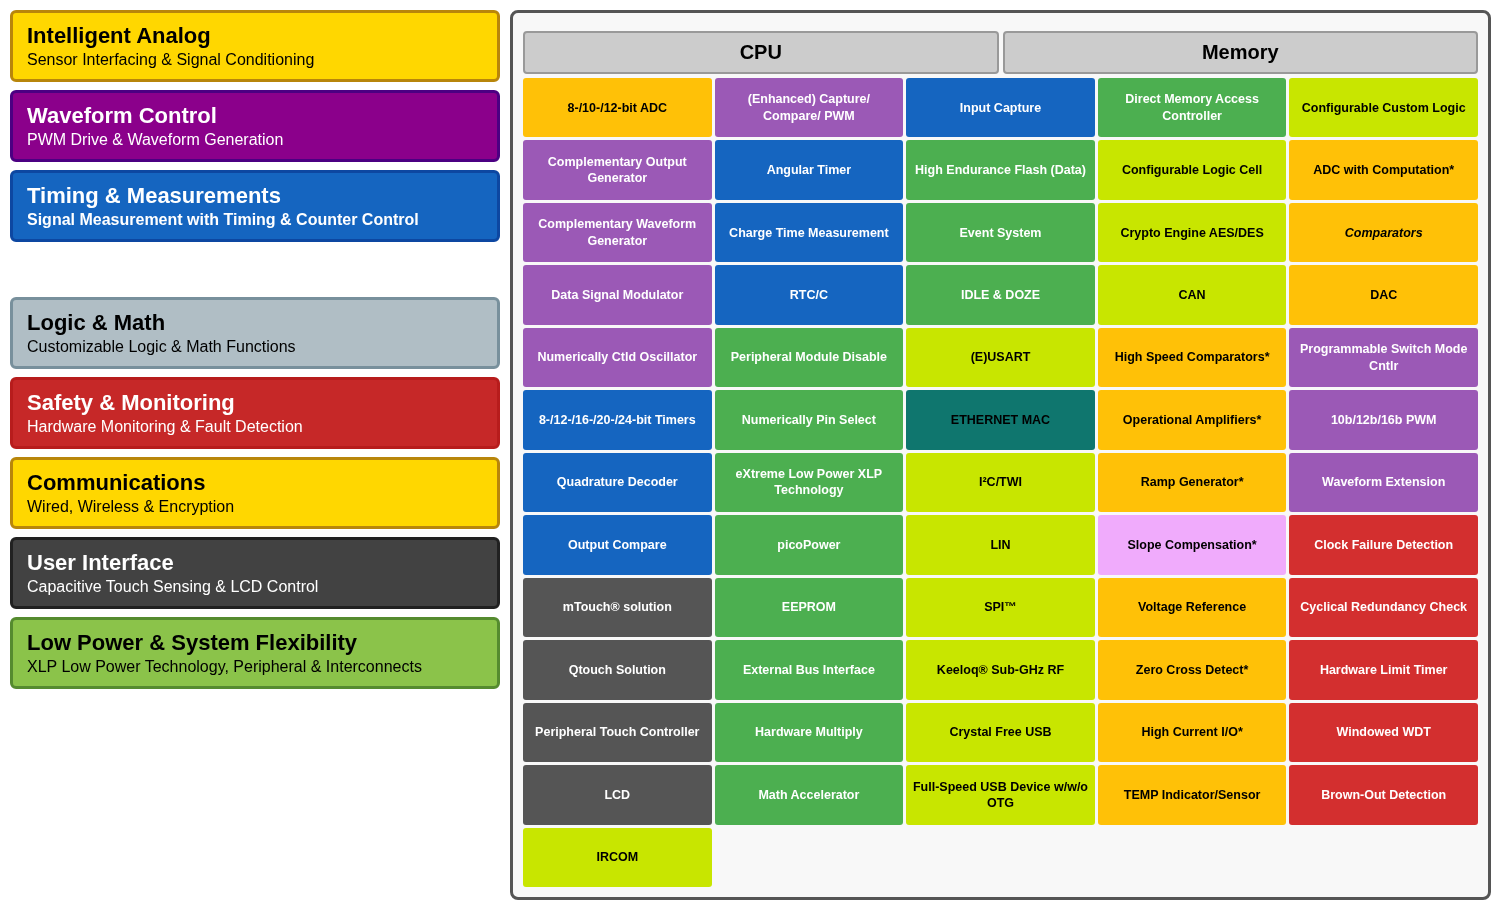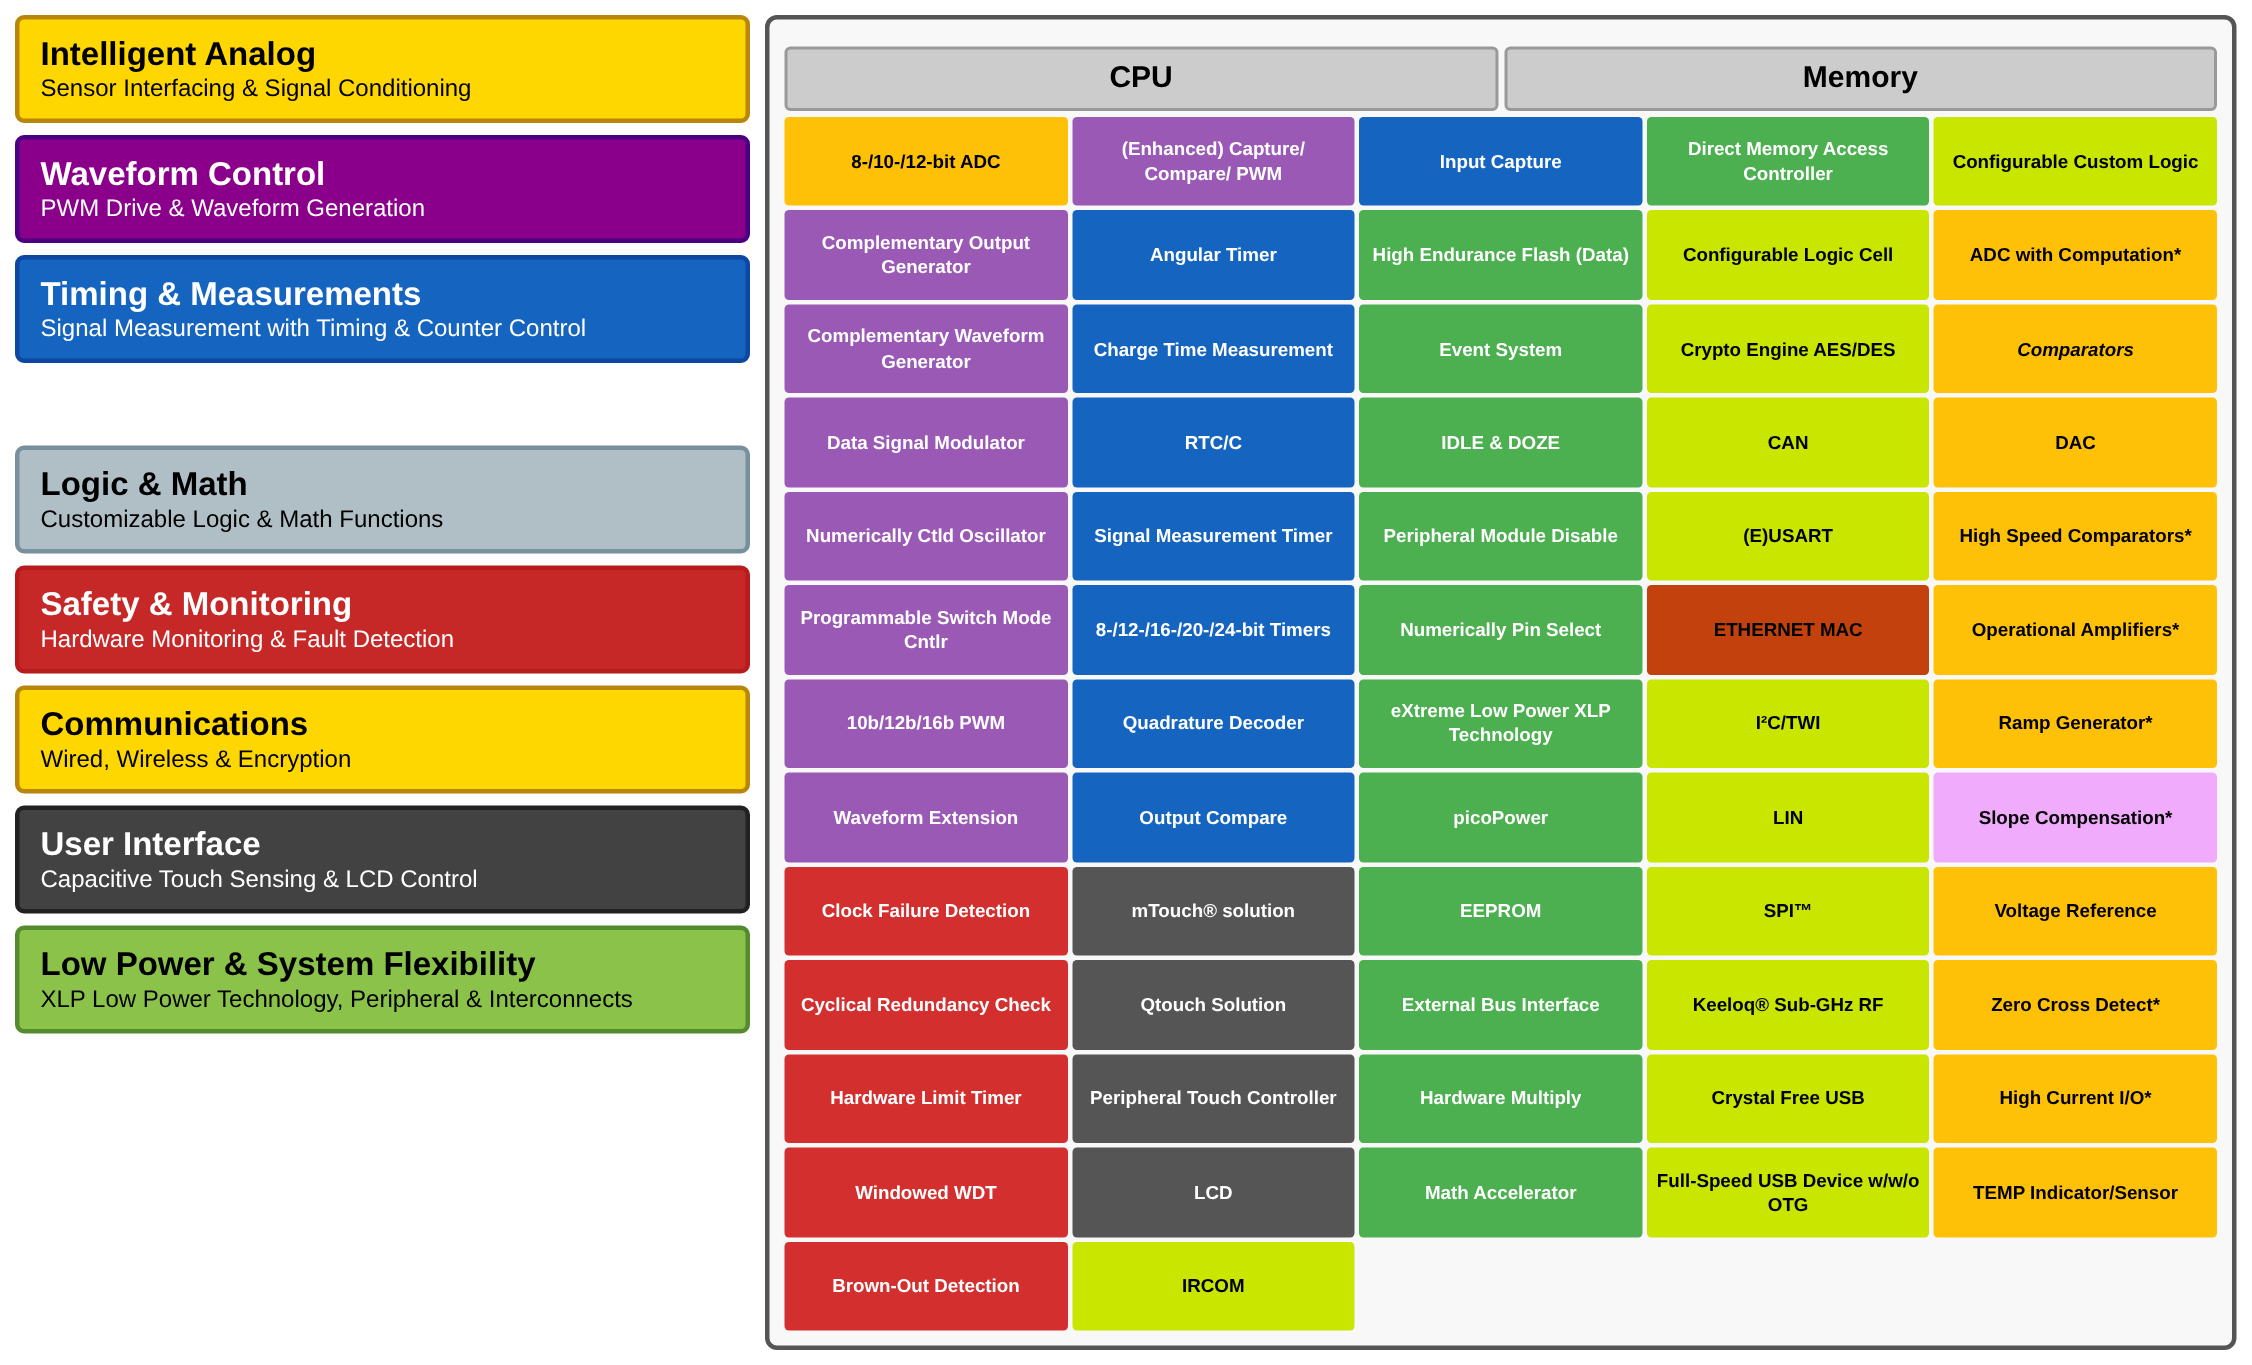--- a/index.html
+++ b/index.html
@@ -106,21 +106,21 @@
     <div class="feature-block" style="background: rgb(255, 215, 0); border-color: rgb(184, 134, 11); color: rgb(0, 0, 0);">
       <div class="title" style="color: rgb(0, 0, 0);">Intelligent Analog</div>
       <div class="subtitle" style="color: rgb(0, 0, 0);">Sensor Interfacing &amp; Signal Conditioning</div>
     </div>
     <div class="feature-block" style="background: rgb(139, 0, 139); border-color: rgb(75, 0, 130); color: rgb(255, 255, 255);">
       <div class="title" style="color: rgb(255, 255, 255);">Waveform Control</div>
       <div class="subtitle" style="color: rgb(255, 255, 255);">PWM Drive &amp; Waveform Generation</div>
     </div>
     <div class="feature-block" style="background: rgb(21, 101, 192); border-color: rgb(13, 71, 161); color: rgb(255, 255, 255);">
       <div class="title" style="color: rgb(255, 255, 255);">Timing &amp; Measurements</div>
-      <div class="subtitle" style="color: rgb(255, 255, 255);">Signal Measurement with Timing &amp; Counter Control</div>
+      <div class="subtitle" style="color: rgb(255, 255, 255); font-weight: bold;">Signal Measurement with Timing &amp; Counter Control</div>
     </div>
     <div class="feature-block" style="background: rgb(176, 190, 197); border-color: rgb(120, 144, 156); color: rgb(0, 0, 0); margin-top: 47px;">
       <div class="title" style="color: rgb(0, 0, 0);">Logic &amp; Math</div>
       <div class="subtitle" style="color: rgb(0, 0, 0);">Customizable Logic &amp; Math Functions</div>
     </div>
     <div class="feature-block" style="background: rgb(198, 40, 40); border-color: rgb(183, 28, 28); color: rgb(255, 255, 255);">
       <div class="title" style="color: rgb(255, 255, 255);">Safety &amp; Monitoring</div>
       <div class="subtitle" style="color: rgb(255, 255, 255);">Hardware Monitoring &amp; Fault Detection</div>
     </div>
     <div class="feature-block" style="background: rgb(255, 215, 0); border-color: rgb(184, 134, 11); color: rgb(0, 0, 0);">
@@ -159,28 +159,27 @@
         <div class="cell" style="background: rgb(21, 101, 192); color: rgb(255, 255, 255);">Charge Time Measurement</div>
         <div class="cell" style="background: rgb(76, 175, 80); color: rgb(255, 255, 255);">Event System</div>
         <div class="cell" style="background: rgb(200, 230, 0); color: rgb(0, 0, 0);">Crypto Engine AES/DES</div>
         <div class="cell" style="background: rgb(255, 193, 7); color: rgb(0, 0, 0); font-style: italic;">Comparators</div>
         <div class="cell" style="background: rgb(155, 89, 182); color: rgb(255, 255, 255);">Data Signal Modulator</div>
         <div class="cell" style="background: rgb(21, 101, 192); color: rgb(255, 255, 255);">RTC/C</div>
         <div class="cell" style="background: rgb(76, 175, 80); color: rgb(255, 255, 255);">IDLE &amp; DOZE</div>
         <div class="cell" style="background: rgb(200, 230, 0); color: rgb(0, 0, 0);">CAN</div>
         <div class="cell" style="background: rgb(255, 193, 7); color: rgb(0, 0, 0);">DAC</div>
         <div class="cell" style="background: rgb(155, 89, 182); color: rgb(255, 255, 255);">Numerically Ctld Oscillator</div>
-        <div class="cell" style="background: rgb(21, 101, 192); color: rgb(255, 255, 255);">Signal Measurement Timer</div>
         <div class="cell" style="background: rgb(76, 175, 80); color: rgb(255, 255, 255);">Peripheral Module Disable</div>
         <div class="cell" style="background: rgb(200, 230, 0); color: rgb(0, 0, 0);">(E)USART</div>
         <div class="cell" style="background: rgb(255, 193, 7); color: rgb(0, 0, 0);">High Speed Comparators*</div>
         <div class="cell" style="background: rgb(155, 89, 182); color: rgb(255, 255, 255);">Programmable Switch Mode Cntlr</div>
         <div class="cell" style="background: rgb(21, 101, 192); color: rgb(255, 255, 255);">8-/12-/16-/20-/24-bit Timers</div>
         <div class="cell" style="background: rgb(76, 175, 80); color: rgb(255, 255, 255);">Numerically Pin Select</div>
-        <div class="cell" style="background: #c2410c; color: rgb(0, 0, 0);">ETHERNET MAC</div>
+        <div class="cell" style="background: #0f766e; color: rgb(0, 0, 0);">ETHERNET MAC</div>
         <div class="cell" style="background: rgb(255, 193, 7); color: rgb(0, 0, 0);">Operational Amplifiers*</div>
         <div class="cell" style="background: rgb(155, 89, 182); color: rgb(255, 255, 255);">10b/12b/16b PWM</div>
         <div class="cell" style="background: rgb(21, 101, 192); color: rgb(255, 255, 255);">Quadrature Decoder</div>
         <div class="cell" style="background: rgb(76, 175, 80); color: rgb(255, 255, 255);">eXtreme Low Power XLP Technology</div>
         <div class="cell" style="background: rgb(200, 230, 0); color: rgb(0, 0, 0);">I²C/TWI</div>
         <div class="cell" style="background: rgb(255, 193, 7); color: rgb(0, 0, 0);">Ramp Generator*</div>
         <div class="cell" style="background: rgb(155, 89, 182); color: rgb(255, 255, 255);">Waveform Extension</div>
         <div class="cell" style="background: rgb(21, 101, 192); color: rgb(255, 255, 255);">Output Compare</div>
         <div class="cell" style="background: rgb(76, 175, 80); color: rgb(255, 255, 255);">picoPower</div>
         <div class="cell" style="background: rgb(200, 230, 0); color: rgb(0, 0, 0);">LIN</div>

